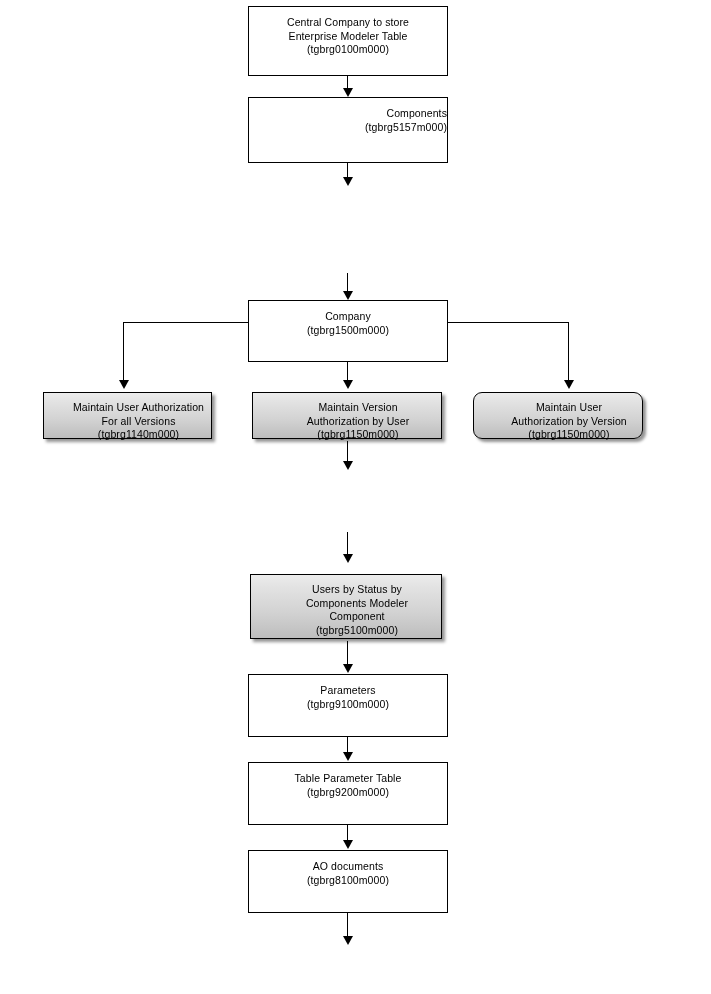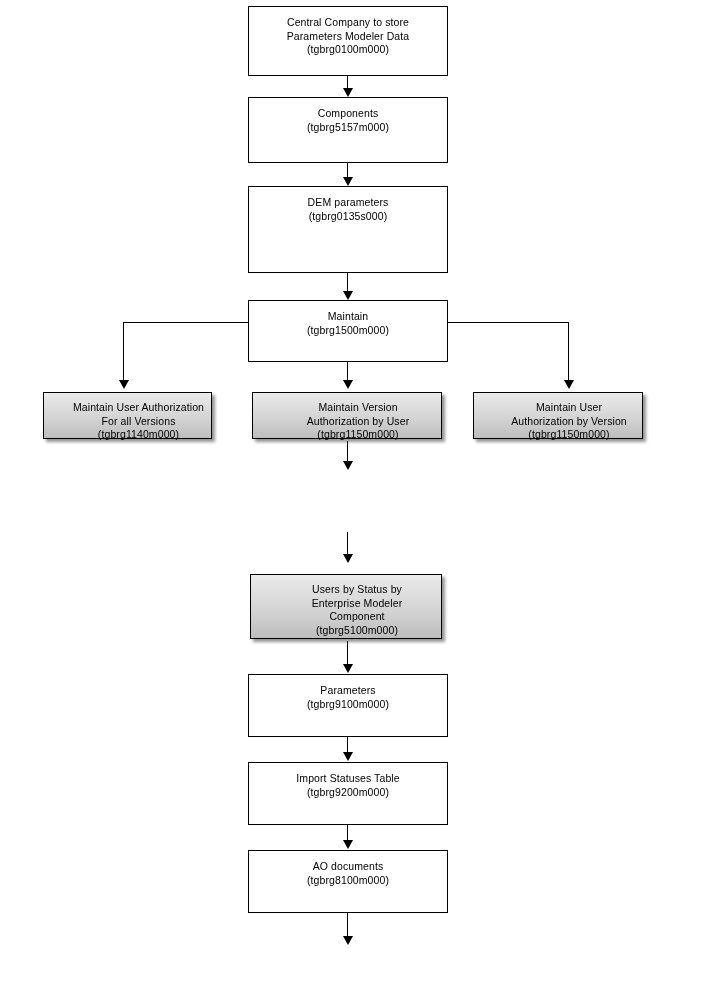--- a/index.html
+++ b/index.html
@@ -69,72 +69,68 @@
     border-top: 9px solid #000000;
   }
 </style>
 </head>
 <body>
 
 <div id="canvas">
 
   <div class="node plain" style="left:248px; top:6px; width:200px; height:70px;">
     <span class="label">Central Company to store
-Parameters Modeler Data
+Enterprise Modeler Table
 (tgbrg0100m000)</span>
   </div>
 
-  <div class="node plain" style="left:248px; top:97px; width:200px; height:66px;">
+  <div class="node plain" style="left:248px; top:97px; width:200px; height:66px;text-align:right;">
     <span class="label">Components
 (tgbrg5157m000)</span>
   </div>
 
-  <div class="node plain" style="left:248px; top:186px; width:200px; height:87px;">
-    <span class="label">DEM  parameters
-(tgbrg0135s000)</span>
-  </div>
 
   <div class="node plain" style="left:248px; top:300px; width:200px; height:62px;">
-    <span class="label">Maintain
+    <span class="label">Company
 (tgbrg1500m000)</span>
   </div>
 
   <div class="node shaded" style="left:43px; top:392px; width:169px; height:47px;">
     <span class="label">Maintain User Authorization
 For all Versions
 (tgbrg1140m000)</span>
   </div>
 
   <div class="node shaded" style="left:252px; top:392px; width:190px; height:47px;">
     <span class="label">Maintain Version
 Authorization by User
 (tgbrg1150m000)</span>
   </div>
 
-  <div class="node shaded" style="left:473px; top:392px; width:170px; height:47px;">
+  <div class="node shaded" style="left:473px; top:392px; width:170px; height:47px;border-radius:9px;">
     <span class="label">Maintain User
 Authorization by Version
 (tgbrg1150m000)</span>
   </div>
 
 
   <div class="node shaded" style="left:250px; top:574px; width:192px; height:65px;">
     <span class="label">Users by Status by
-Enterprise Modeler
+Components Modeler
 Component
 (tgbrg5100m000)</span>
   </div>
 
   <div class="node plain" style="left:248px; top:674px; width:200px; height:63px;">
     <span class="label">Parameters
 (tgbrg9100m000)</span>
   </div>
 
   <div class="node plain" style="left:248px; top:762px; width:200px; height:63px;">
-    <span class="label">Import Statuses Table
+    <span class="label">Table Parameter Table
 (tgbrg9200m000)</span>
   </div>
 
   <div class="node plain" style="left:248px; top:850px; width:200px; height:63px;justify-content:flex-end;">
     <span class="label">AO documents
 (tgbrg8100m000)</span>
   </div>
 
 
   <div class="seg vline" style="left:347px; top:76px; height:13px;"></div>

